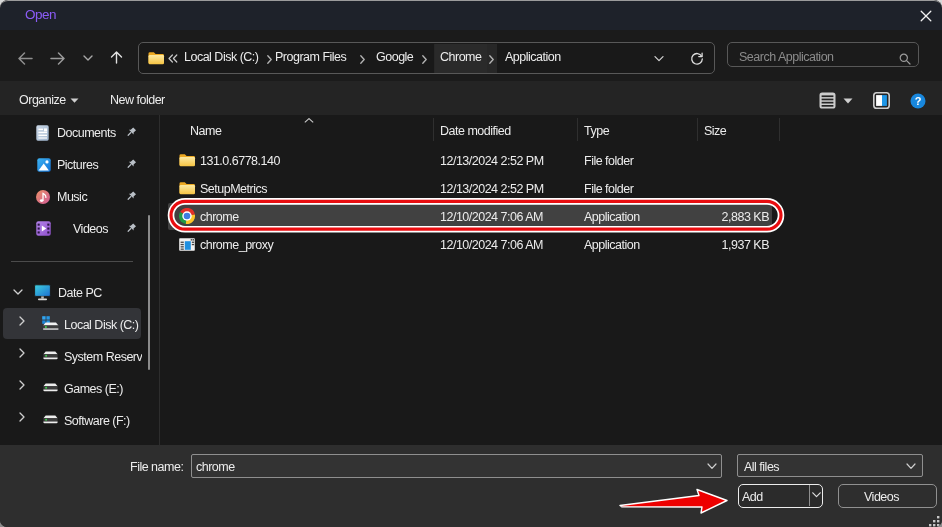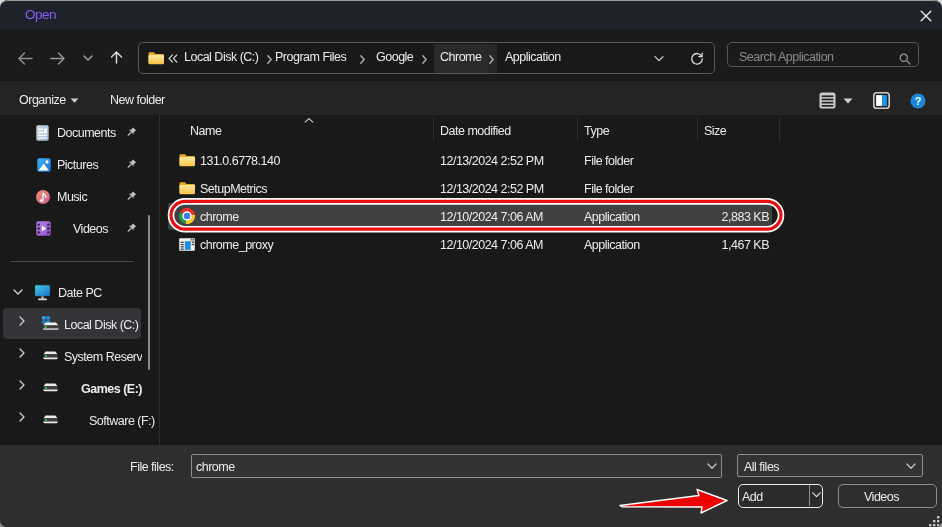--- a/index.html
+++ b/index.html
@@ -220,28 +220,28 @@
     <svg class="abs drv" style="left:43px; top:236px;">
         <use href="#gdrv"></use>
       </svg>
     <div class="tx" style="left:64px; top:234.5px; width:78px; overflow:hidden;">System Reserve</div>
     <svg class="abs schev" style="left:19px; top:265px;">
         <use href="#schv"></use>
       </svg>
     <svg class="abs drv" style="left:43px; top:268px;">
         <use href="#gdrv"></use>
       </svg>
-    <div class="tx" style="left:81px; top:266.5px;font-weight:bold;">Games (E:)</div>
+    <div class="tx" style="left:64px; top:266.5px;">Games (E:)</div>
     <svg class="abs schev" style="left:19px; top:297px;">
         <use href="#schv"></use>
       </svg>
     <svg class="abs drv" style="left:43px; top:300px;">
         <use href="#gdrv"></use>
       </svg>
-    <div class="tx" style="left:64px; top:298.5px;margin-left:25px;">Software (F:)</div>
+    <div class="tx" style="left:64px; top:298.5px;">Software (F:)</div>
     <div class="abs" style="left:147.5px; top:100px; width:2.5px; height:155px; background:#8b8b8b; border-radius:2px;"></div>
 
     <div class="tx hdr" style="left:190px; top:8.5px;">Name</div>
     <svg class="abs" style="left:304px; top:3px;" width="10" height="5" viewBox="0 0 10 5">
       <path d="M0.8 4.4 L5 0.6 L9.2 4.4" stroke="#c8c8c8" stroke-width="1.1" fill="none"></path>
     </svg>
     <div class="abs colsep" style="left:433px;"></div>
     <div class="tx hdr" style="left:440px; top:8.5px;">Date modified</div>
     <div class="abs colsep" style="left:576.5px;"></div>
     <div class="tx hdr" style="left:584px; top:8.5px;">Type</div>
@@ -281,21 +281,21 @@
       <rect x="1.6" y="5.9" width="3.2" height="1.3" fill="#454545"></rect>
       <rect x="1.6" y="8.2" width="3.2" height="1.3" fill="#454545"></rect>
       <rect x="1.6" y="10.5" width="3.2" height="1.3" fill="#454545"></rect>
       <rect x="5.8" y="3.2" width="6" height="8.6" fill="#1e8fe0"></rect>
       <rect x="12.8" y="3.6" width="2.3" height="1.3" fill="#454545"></rect>
       <rect x="12.8" y="5.9" width="2.3" height="1.3" fill="#454545"></rect>
     </svg>
     <div class="tx" style="left:200px; top:122.5px;">chrome_proxy</div>
     <div class="tx" style="left:440px; top:122.5px;">12/10/2024 7:06 AM</div>
     <div class="tx" style="left:584px; top:122.5px;">Application</div>
-    <div class="tx" style="left:769px; top:122.5px; transform:translateX(-100%);">1,467 KB</div>
+    <div class="tx" style="left:769px; top:122.5px; transform:translateX(-100%);">1,937 KB</div>
 
     <svg class="abs" style="left:160px; top:75px;" width="640" height="50" viewBox="0 0 640 50">
       <rect x="11" y="11.4" width="610" height="27.8" rx="14" fill="none" stroke="#ffffff" stroke-width="6.6"></rect>
       <rect x="11" y="11.4" width="610" height="27.8" rx="14" fill="none" stroke="#e90d10" stroke-width="3.2"></rect>
     </svg>
   </div>
   <svg width="0" height="0" style="position:absolute">
     <defs>
       <linearGradient id="gdoc" x1="0" y1="0" x2="1" y2="1">
         <stop offset="0" stop-color="#ccd9e8"></stop>
@@ -333,21 +333,21 @@
         <circle cx="3.1" cy="4.85" r="1" fill="#3fd14e"></circle>
       </symbol>
       <symbol id="gfold2" viewBox="0 0 17 14">
         <path d="M0.5 12 V2.6 Q0.5 1.2 1.9 1.2 H5.8 L7.6 3.1 H14.6 Q16 3.1 16 4.5 V5" fill="#eda922"></path>
         <rect x="0.5" y="3.9" width="15.5" height="9.3" rx="1.3" fill="url(#gfold)"></rect>
       </symbol>
     </defs>
   </svg>
   <div class="vdiv"></div>
   <div class="bottombar">
-    <div class="tx" style="left:130px; top:15px;">File files:</div>
+    <div class="tx" style="left:130px; top:15px;">File name:</div>
     <div class="abs" style="left:190.5px; top:9px; width:531px; height:24px; background:#333333; border:1px solid #8f8f8f; border-radius:2px;"></div>
     <div class="tx" style="left:196px; top:15px;">chrome</div>
     <svg class="abs" style="left:707px; top:18px;" width="10" height="7" viewBox="0 0 10 7">
       <path d="M1 1 L5 5.4 L9 1" stroke="#cfcfcf" stroke-width="1.2" fill="none" stroke-linecap="round" stroke-linejoin="round"></path>
     </svg>
     <div class="abs" style="left:737px; top:9px; width:186px; height:23px; background:#333333; border:1px solid #8f8f8f; border-radius:2px;"></div>
     <div class="tx" style="left:744px; top:14.5px;">All files</div>
     <svg class="abs" style="left:906px; top:17.5px;" width="10" height="7" viewBox="0 0 10 7">
       <path d="M1 1 L5 5.4 L9 1" stroke="#cfcfcf" stroke-width="1.2" fill="none" stroke-linecap="round" stroke-linejoin="round"></path>
     </svg>

